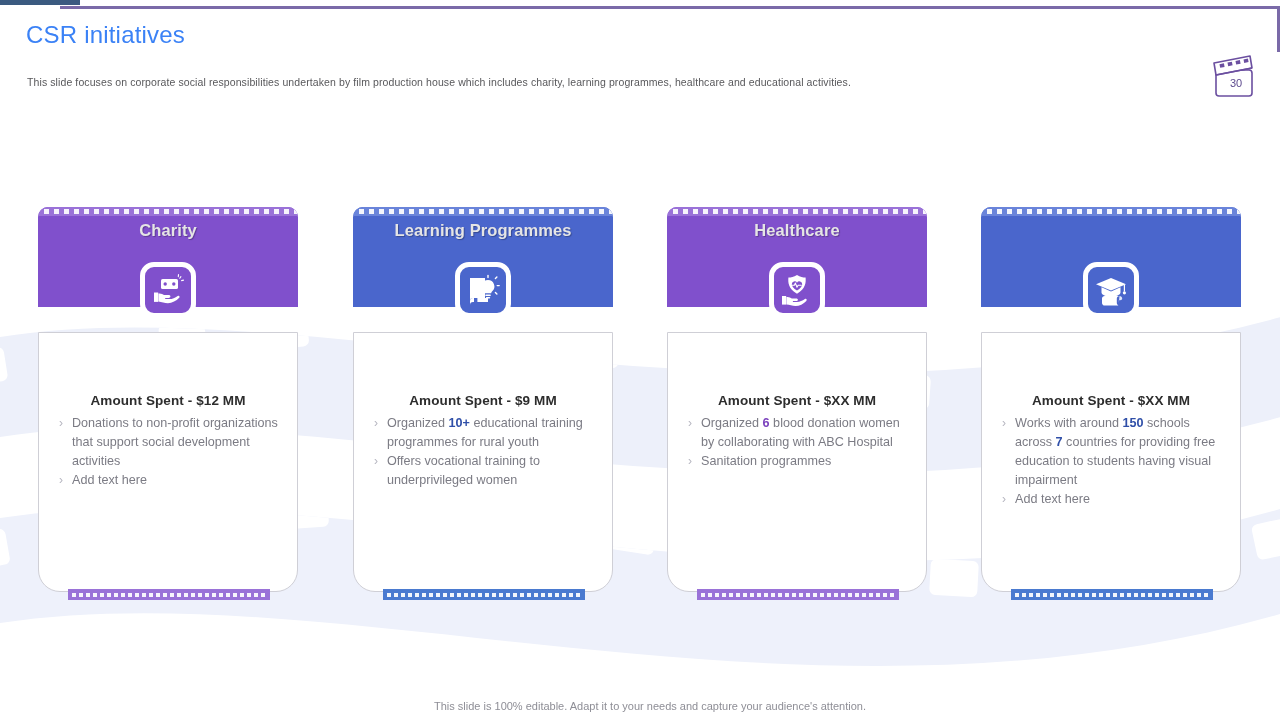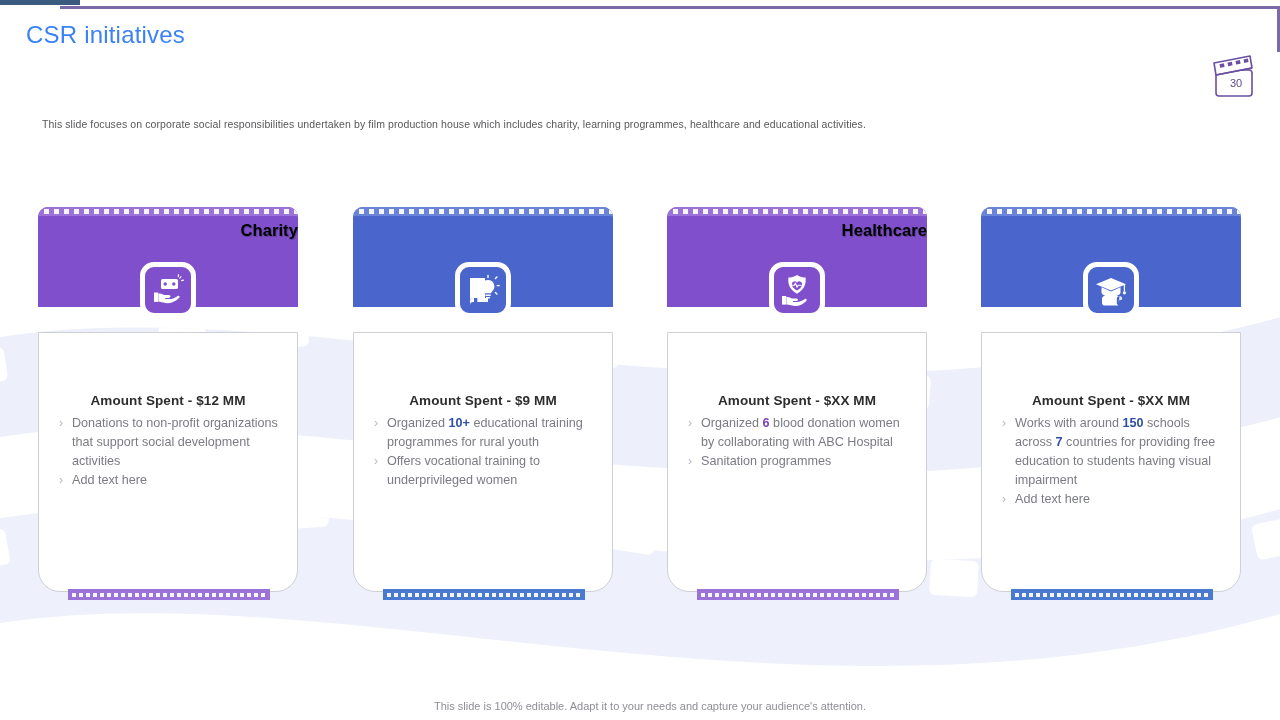--- a/index.html
+++ b/index.html
@@ -40,26 +40,25 @@
     position: absolute;
     left: 26px; top: 22px;
     font-size: 24px;
     font-weight: 400;
     color: #3b82f6;
     letter-spacing: 0.2px;
     line-height: 1.1;
   }
   .page-subtitle {
     position: absolute;
-    left: 42px; top: 76px;
+    left: 27px; top: 76px;
     font-size: 10.5px;
     color: #58585b;
     letter-spacing: 0.1px;
     white-space: nowrap;
-    margin-top: 42px;
   }
 
   
   .clapper {
     position: absolute;
     right: 18px; top: 48px;
     width: 56px; height: 56px;
   }
   .clapper svg { display: block; }
   .clapper .pagenum {
@@ -122,24 +121,24 @@
   }
   .card-head .strip i {
     display: block;
     width: 5px; height: 5px;
     background: rgba(255,255,255,0.92);
     flex: 0 0 auto;
   }
   .card-head .title {
     position: absolute;
     left: 0; right: 0; top: 14px;
-    text-align: right;
+    text-align: center;
     font-size: 16.5px;
     font-weight: bold;
-    color: #000000;
+    color: #e5e5e5;
     text-shadow: 1px 1px 1px rgba(0,0,0,0.28);
     letter-spacing: 0.1px;
   }
 
   
   .icon-badge {
     position: absolute;
     left: 50%;
     transform: translateX(-50%);
     top: 55px;
@@ -425,20 +424,21 @@
           <i></i>
           <i></i>
           <i></i>
           <i></i>
           <i></i>
           <i></i>
           <i></i>
           <i></i>
           <i></i>
       </div>
+      <div class="title">Learning Programmes</div>
     </div>
     <div class="icon-badge">
       <svg width="34" height="34" viewBox="0 0 34 34" fill="#ffffff">
         <path d="M4 5 h15 v20 H7 a3 3 0 0 0 -3 3 Z"></path>
         <path d="M4 28 a3 3 0 0 1 3 -3 h15 v4 H7 a3 3 0 0 0 -3 3 Z"></path>
         <rect x="8" y="25" width="3.4" height="6" fill="#4a66cc"></rect>
         <path d="M22 7 a6.4 6.4 0 0 1 4.2 11.2 c-0.7 0.6 -1 1.3 -1 2.1 h-6.4 c0 -0.8 -0.3 -1.5 -1 -2.1 A6.4 6.4 0 0 1 22 7 Z"></path>
         <rect x="19.2" y="21.4" width="5.7" height="1.7" rx="0.8"></rect>
         <rect x="19.9" y="24" width="4.3" height="1.6" rx="0.8"></rect>
         <g stroke="#ffffff" stroke-width="1.4" stroke-linecap="round">

